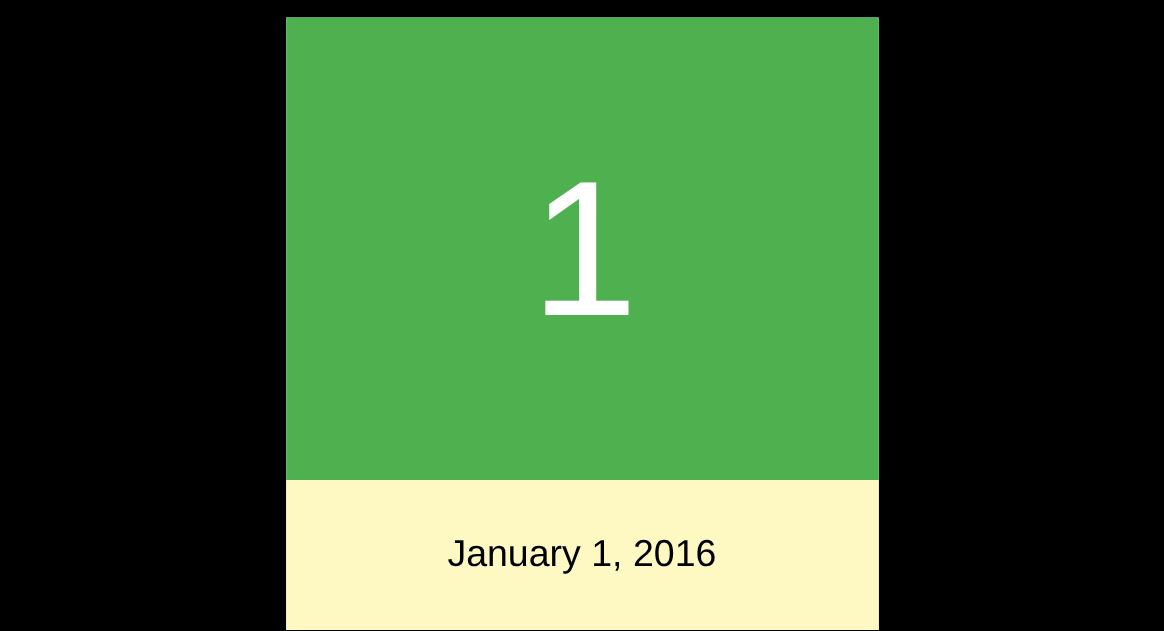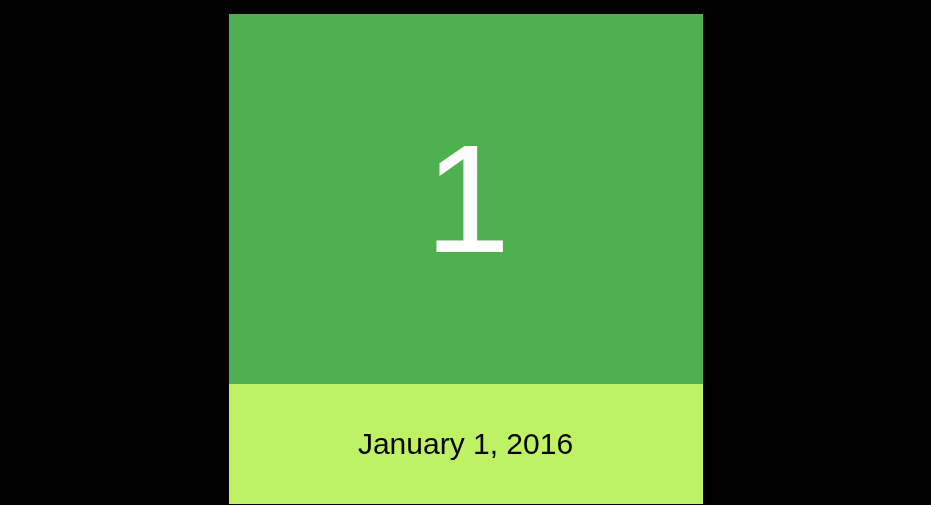--- a/index.html
+++ b/index.html
@@ -34,21 +34,21 @@
     }
     .big-number {
       color: #fff;
       font-size: 154px;
       font-weight: 400;
       line-height: 1;
       letter-spacing: -4px;
     }
     .card-bottom {
       flex: 1;
-      background: #bef264;
+      background: #fef9c3;
       display: flex;
       justify-content: center;
       align-items: center;
     }
     .date-text {
       color: #000;
       font-size: 30px;
       font-weight: 400;
     }
   </style>

